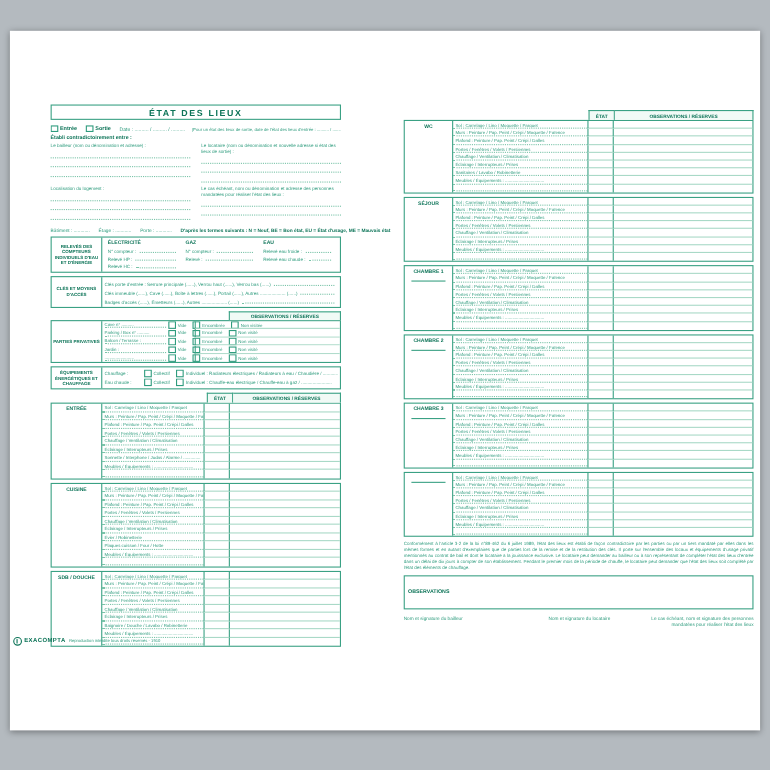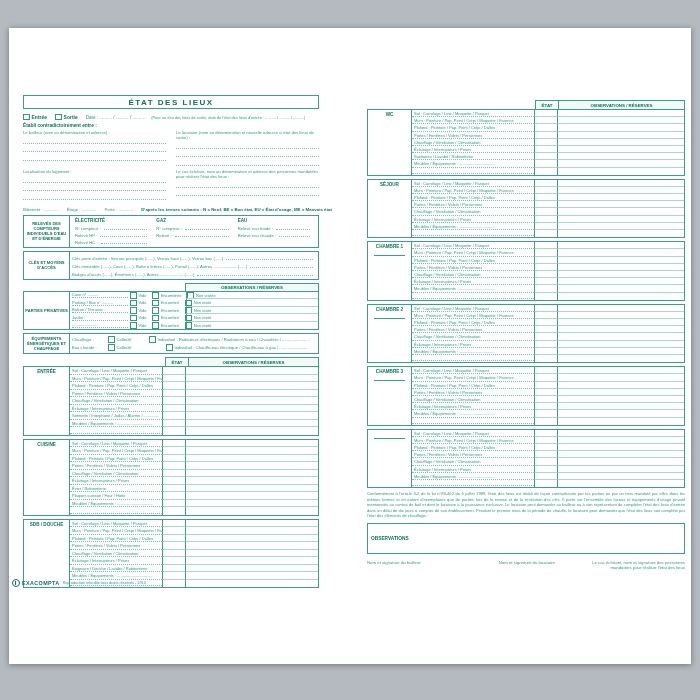--- a/index.html
+++ b/index.html
@@ -1,20 +1,20 @@
 <!DOCTYPE html>
 <html><head>
 <meta charset="utf-8">
 <style>
   html,body{margin:0;padding:0;width:700px;height:700px;overflow:hidden;
     background:#b4babf;font-family:"Liberation Sans",sans-serif;}
   .paper{position:absolute;left:9px;top:28px;width:682px;height:636px;background:#ffffff;
     box-shadow:0 1px 6px rgba(0,0,0,.38);color:#2f9c7e;}
   .page{position:absolute;top:67px;}
-  .page-l{left:14px;width:296px;}
+  .page-l{left:37px;width:264px;}
   .page-r{left:358px;width:318px;}
   .title-box{box-sizing:border-box;border:1px solid #3aa184;height:14px;line-height:13px;
     text-align:center;font-weight:bold;font-size:8px;letter-spacing:1.5px;color:#0d7458;margin-bottom:4px;}
   .cb{display:inline-block;width:4.5px;height:4.5px;border:.5px solid #2f9c7e;background:#fff;
     vertical-align:middle;margin-right:2px;flex:none;}
   .dfill{flex:1;border-bottom:1px dotted #79c3a8;margin:0 3px 1.5px 3px;height:4px;}
   .wline{border-bottom:1px dotted #79c3a8;height:7.5px;}
   .sm{font-size:4.2px;line-height:5.2px;color:#2f9c7e;}
 
   .entry-row{display:flex;align-items:center;font-size:4.6px;height:8px;white-space:nowrap;overflow:hidden;margin-bottom:2px;}

